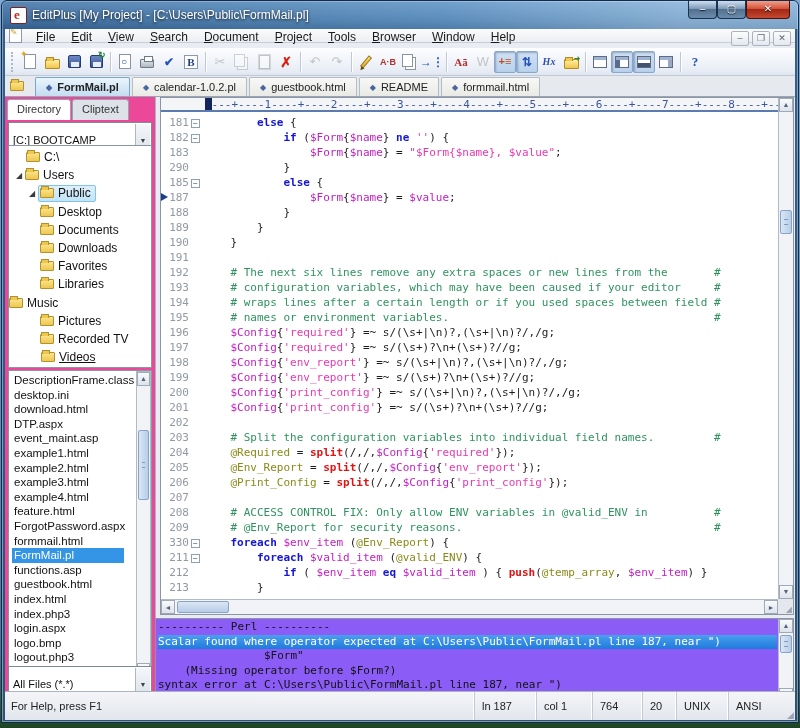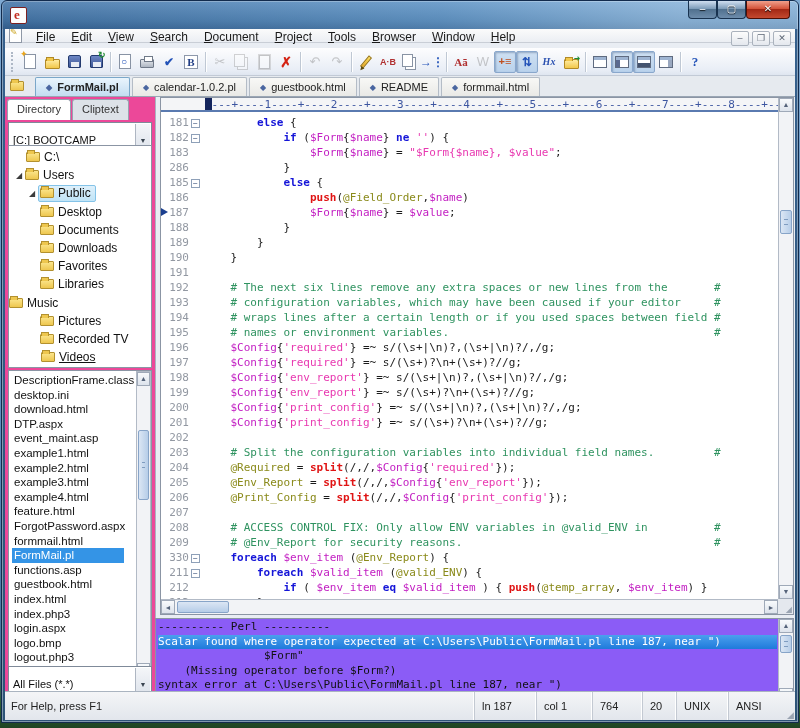--- a/index.html
+++ b/index.html
@@ -174,20 +174,21 @@
   .sb-cell { border-left:1px solid #c3c9d2; box-shadow:-1px 0 0 #fff; height:100%; display:flex; align-items:center; padding-left:7px; }
   .sb-grip { width:15px; height:100%; position:relative; }
   .sb-grip::after { content:"◢"; position:absolute; right:1px; bottom:0; color:#9aa4b2; font-size:9px; }
 </style>
 </head>
 <body>
 
 <div class="window">
   <div class="titlebar">
     <div class="app-ico"></div>
+    <div class="title-text">EditPlus [My Project] - [C:\Users\Public\FormMail.pl]</div>
     <div class="win-btns">
       <div class="win-btn">–</div>
       <div class="win-btn">▢</div>
       <div class="win-btn close">✕</div>
     </div>
   </div>
 
   <div class="client">
 
     <div id="menubar">
@@ -431,23 +432,22 @@
 
     <div id="editor">
       <div id="ruler">
         <span class="ruler-text">----+----1----+----2----+----3----+----4----+----5----+----6----+----7----+----8----+----</span>
         <span id="ruler-marker"></span>
       </div>
       <div id="code">
           <div class="code-line"><span class="ln">181</span><span class="fold-col"><span class="fold-box">−</span></span><span class="tk-p">        </span><span class="tk-k">else</span><span class="tk-p"> {</span></div>
           <div class="code-line"><span class="ln">182</span><span class="fold-col"><span class="fold-box">−</span></span><span class="tk-p">            </span><span class="tk-k">if</span><span class="tk-p"> (</span><span class="tk-v">$Form</span><span class="tk-p">{</span><span class="tk-v">$name</span><span class="tk-p">} </span><span class="tk-k">ne</span><span class="tk-p"> </span><span class="tk-s">''</span><span class="tk-p">) {</span></div>
           <div class="code-line"><span class="ln">183</span><span class="fold-col"></span><span class="tk-p">                </span><span class="tk-v">$Form</span><span class="tk-p">{</span><span class="tk-v">$name</span><span class="tk-p">} = </span><span class="tk-s">"$Form{$name}, $value"</span><span class="tk-p">;</span></div>
-          <div class="code-line"><span class="ln">286</span><span class="fold-col"></span><span class="tk-p">            }</span></div>
+          <div class="code-line"><span class="ln">290</span><span class="fold-col"></span><span class="tk-p">            }</span></div>
           <div class="code-line"><span class="ln">185</span><span class="fold-col"><span class="fold-box">−</span></span><span class="tk-p">            </span><span class="tk-k">else</span><span class="tk-p"> {</span></div>
-          <div class="code-line"><span class="ln">186</span><span class="fold-col"></span><span class="tk-p">                </span><span class="tk-f">push</span><span class="tk-p">(</span><span class="tk-a">@Field_Order</span><span class="tk-p">,</span><span class="tk-v">$name</span><span class="tk-p">)</span></div>
           <div class="code-line"><span class="err-mark"></span><span class="ln">187</span><span class="fold-col"></span><span class="tk-p">                </span><span class="tk-v">$Form</span><span class="tk-p">{</span><span class="tk-v">$name</span><span class="tk-p">} = </span><span class="tk-v">$value</span><span class="tk-p">;</span></div>
           <div class="code-line"><span class="ln">188</span><span class="fold-col"></span><span class="tk-p">            }</span></div>
           <div class="code-line"><span class="ln">189</span><span class="fold-col"></span><span class="tk-p">        }</span></div>
           <div class="code-line"><span class="ln">190</span><span class="fold-col"></span><span class="tk-p">    }</span></div>
           <div class="code-line"><span class="ln">191</span><span class="fold-col"></span></div>
           <div class="code-line"><span class="ln">192</span><span class="fold-col"></span><span class="tk-p">    </span><span class="tk-c"># The next six lines remove any extra spaces or new lines from the       #</span></div>
           <div class="code-line"><span class="ln">193</span><span class="fold-col"></span><span class="tk-p">    </span><span class="tk-c"># configuration variables, which may have been caused if your editor     #</span></div>
           <div class="code-line"><span class="ln">194</span><span class="fold-col"></span><span class="tk-p">    </span><span class="tk-c"># wraps lines after a certain length or if you used spaces between field #</span></div>
           <div class="code-line"><span class="ln">195</span><span class="fold-col"></span><span class="tk-p">    </span><span class="tk-c"># names or environment variables.                                        #</span></div>
           <div class="code-line"><span class="ln">196</span><span class="fold-col"></span><span class="tk-p">    </span><span class="tk-v">$Config</span><span class="tk-p">{</span><span class="tk-s">'required'</span><span class="tk-p">} =~ s/(\s+|\n)?,(\s+|\n)?/,/g;</span></div>

